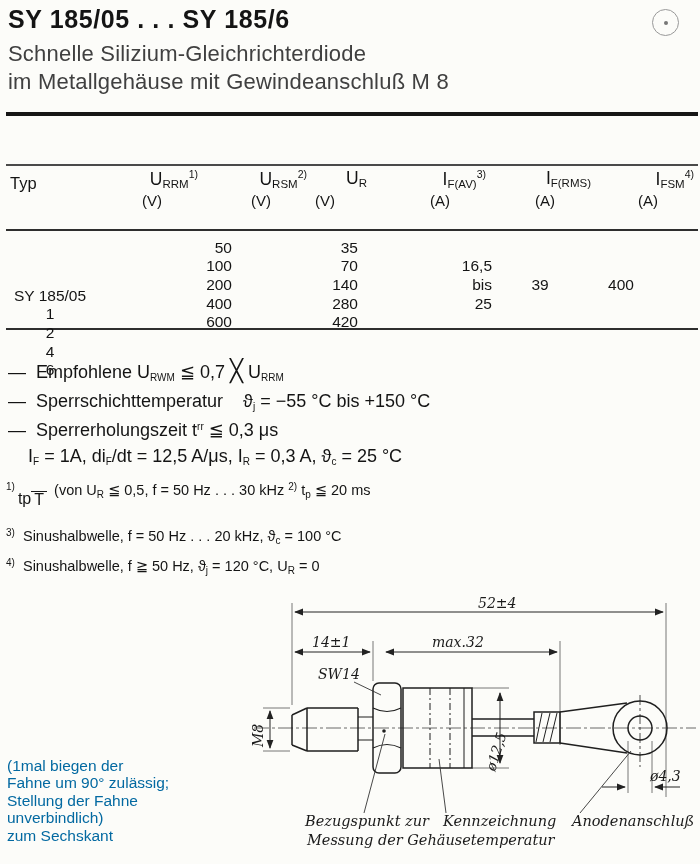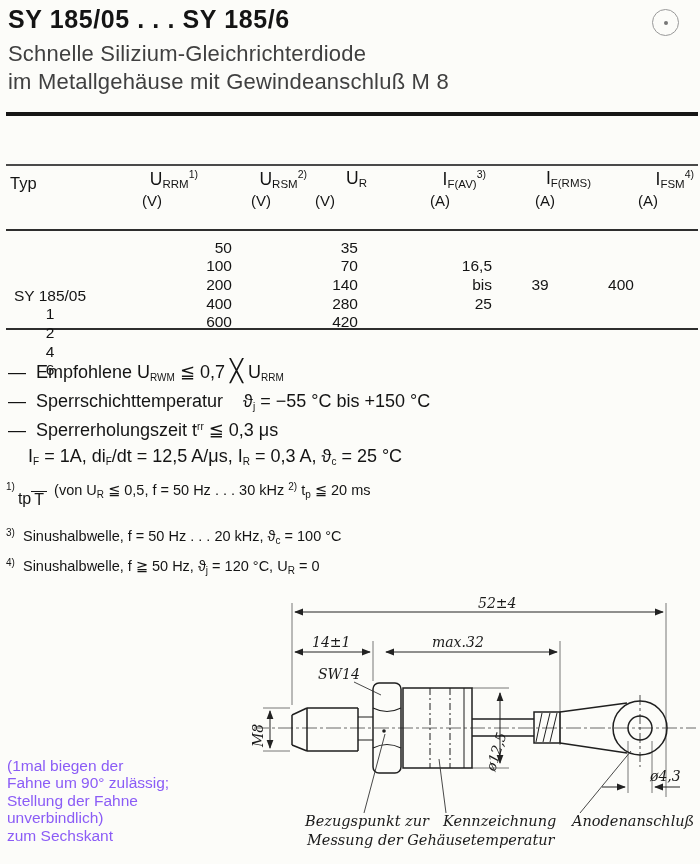--- a/index.html
+++ b/index.html
@@ -43,21 +43,21 @@
   .feature sup{font-size:10px;vertical-align:6px;}
   .feature .cross{font-size:120%;}
   
   .footnote{left:6px;font-size:14.5px;white-space:pre-wrap;}
   .footnote sub{font-size:10px;vertical-align:-3px;}
   .footnote sup{font-size:10px;vertical-align:5px;}
   .frac{display:inline-flex;align-items:center;vertical-align:-9px;line-height:1.05;font-size:16px;margin:0 3px;}
   .frac .den{border-top:1.4px solid #1a1a1a;padding:0 3px;}
   
   .note{left:7px;top:757px;width:210px;}
-  .note-line{font-size:15.5px;line-height:17.4px;white-space:nowrap;color:#8b5cf6;}
+  .note-line{font-size:15.5px;line-height:17.4px;white-space:nowrap;color:#0369a1;}
   
   .drawing{left:250px;top:595px;}
   .dtext{font:italic 14px "DejaVu Serif","Liberation Serif",serif;fill:#1a1a1a;}
   .dcap{font:italic 14.5px "DejaVu Serif","Liberation Serif",serif;fill:#1a1a1a;}
 </style>
 </head>
 <body>
 
 <div class="page">
 

